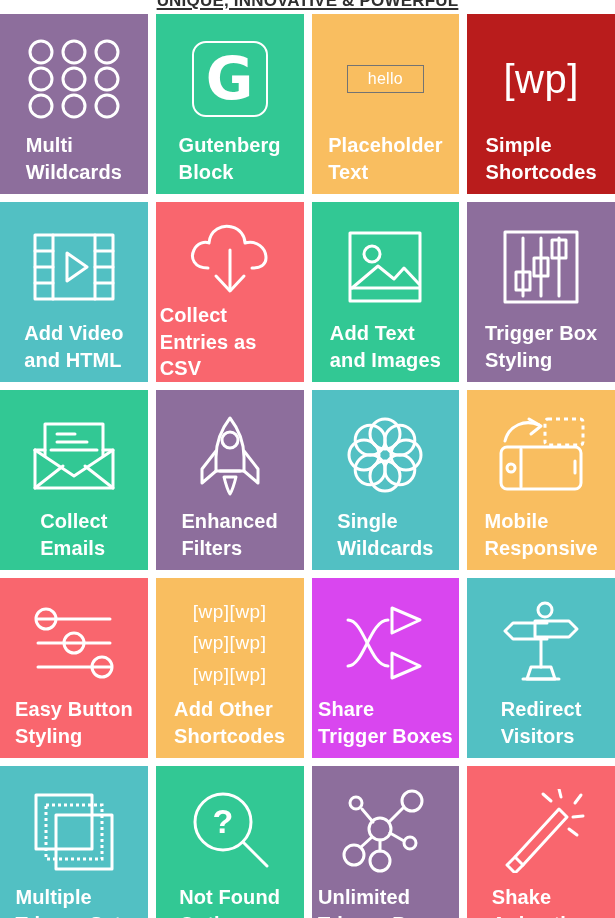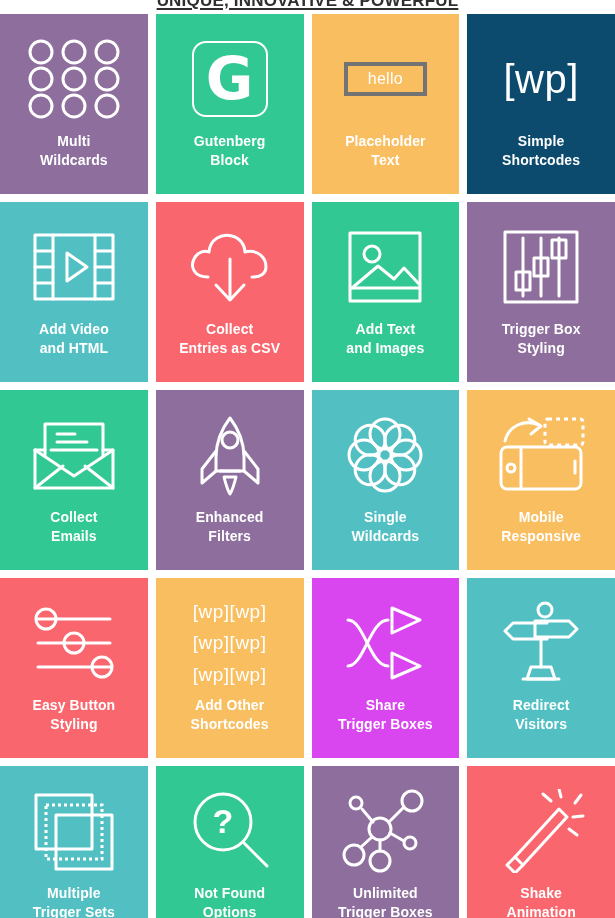--- a/index.html
+++ b/index.html
@@ -62,23 +62,22 @@
     width: 100%;
     display: flex;
     align-items: center;
     justify-content: center;
   }
   .icon-area svg {
     display: block;
   }
   .tile-label {
     margin-top: 2px;
-    text-align: center;
     color: #ffffff;
-    font-size: 14px;
+    font-size: 20px;
     font-weight: 700;
     line-height: 1.33;
     letter-spacing: 0.1px;
     padding: 0 4px;
     white-space: pre-line;
   }
 
   
   .wp-stack {
     display: flex;
@@ -93,21 +92,21 @@
     letter-spacing: 0.5px;
   }
   .wp-big {
     color: #ffffff;
     font-size: 40px;
     font-weight: 300;
     line-height: 1;
     letter-spacing: 0.5px;
   }
   .hello-box {
-    border: 4px solid #737373;
+    border: 1px solid #737373;
     color: #ffffff;
     font-size: 16px;
     font-weight: 400;
     padding: 4px 20px;
     letter-spacing: 0.3px;
   }
   .g-box {
     width: 72px;
     height: 72px;
     border: 2px solid #ffffff;
@@ -165,21 +164,21 @@
       <div class="tile-label">Gutenberg
 Block</div>
     </div>
     <div class="tile" style="background: rgb(249, 190, 96);">
       <div class="icon-area">
         <div class="hello-box">hello</div>
       </div>
       <div class="tile-label">Placeholder
 Text</div>
     </div>
-    <div class="tile" style="background: #0c4a6e;">
+    <div class="tile" style="background: #b91c1c;">
       <div class="icon-area">
         <div class="wp-big">[wp]</div>
       </div>
       <div class="tile-label">Simple
 Shortcodes</div>
     </div>
     <div class="tile" style="background: rgb(82, 192, 195);">
       <div class="icon-area">
         <span>
           <svg width="90" height="80" viewBox="0 0 90 80">

